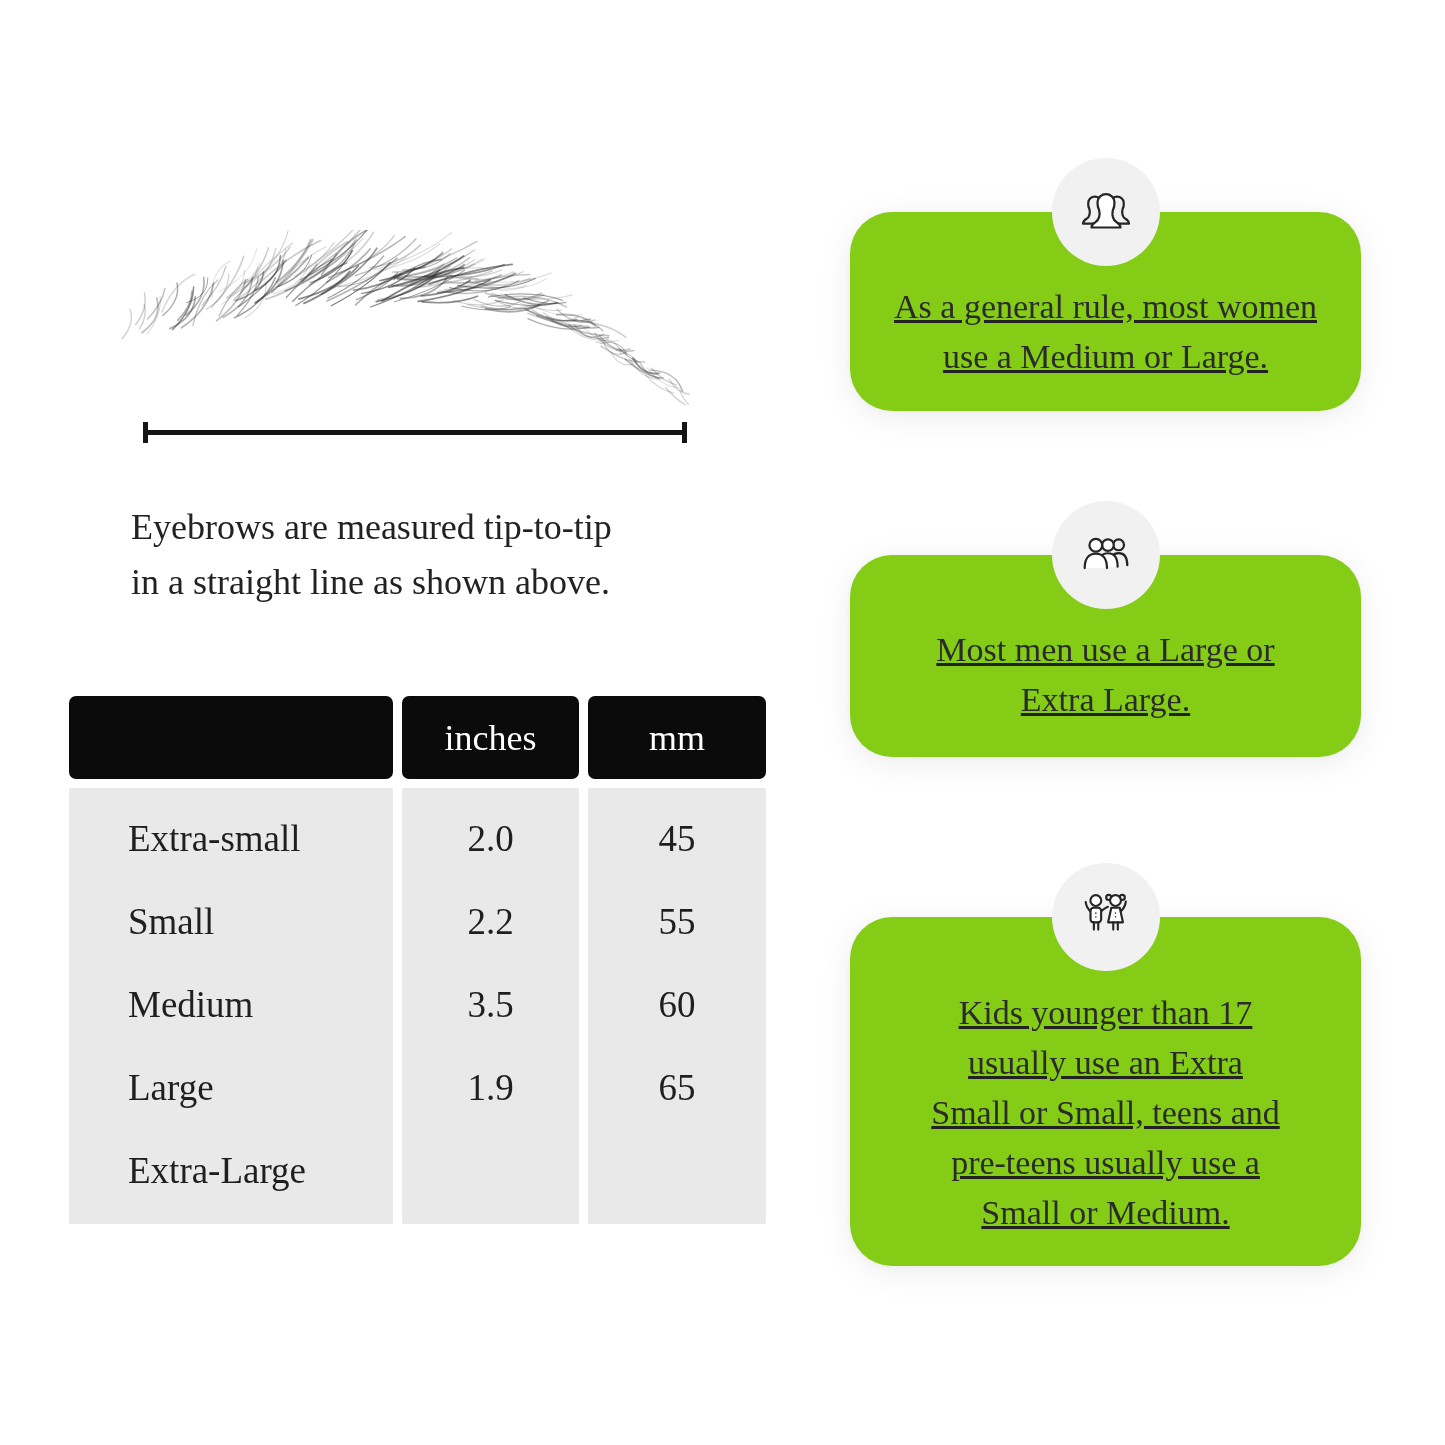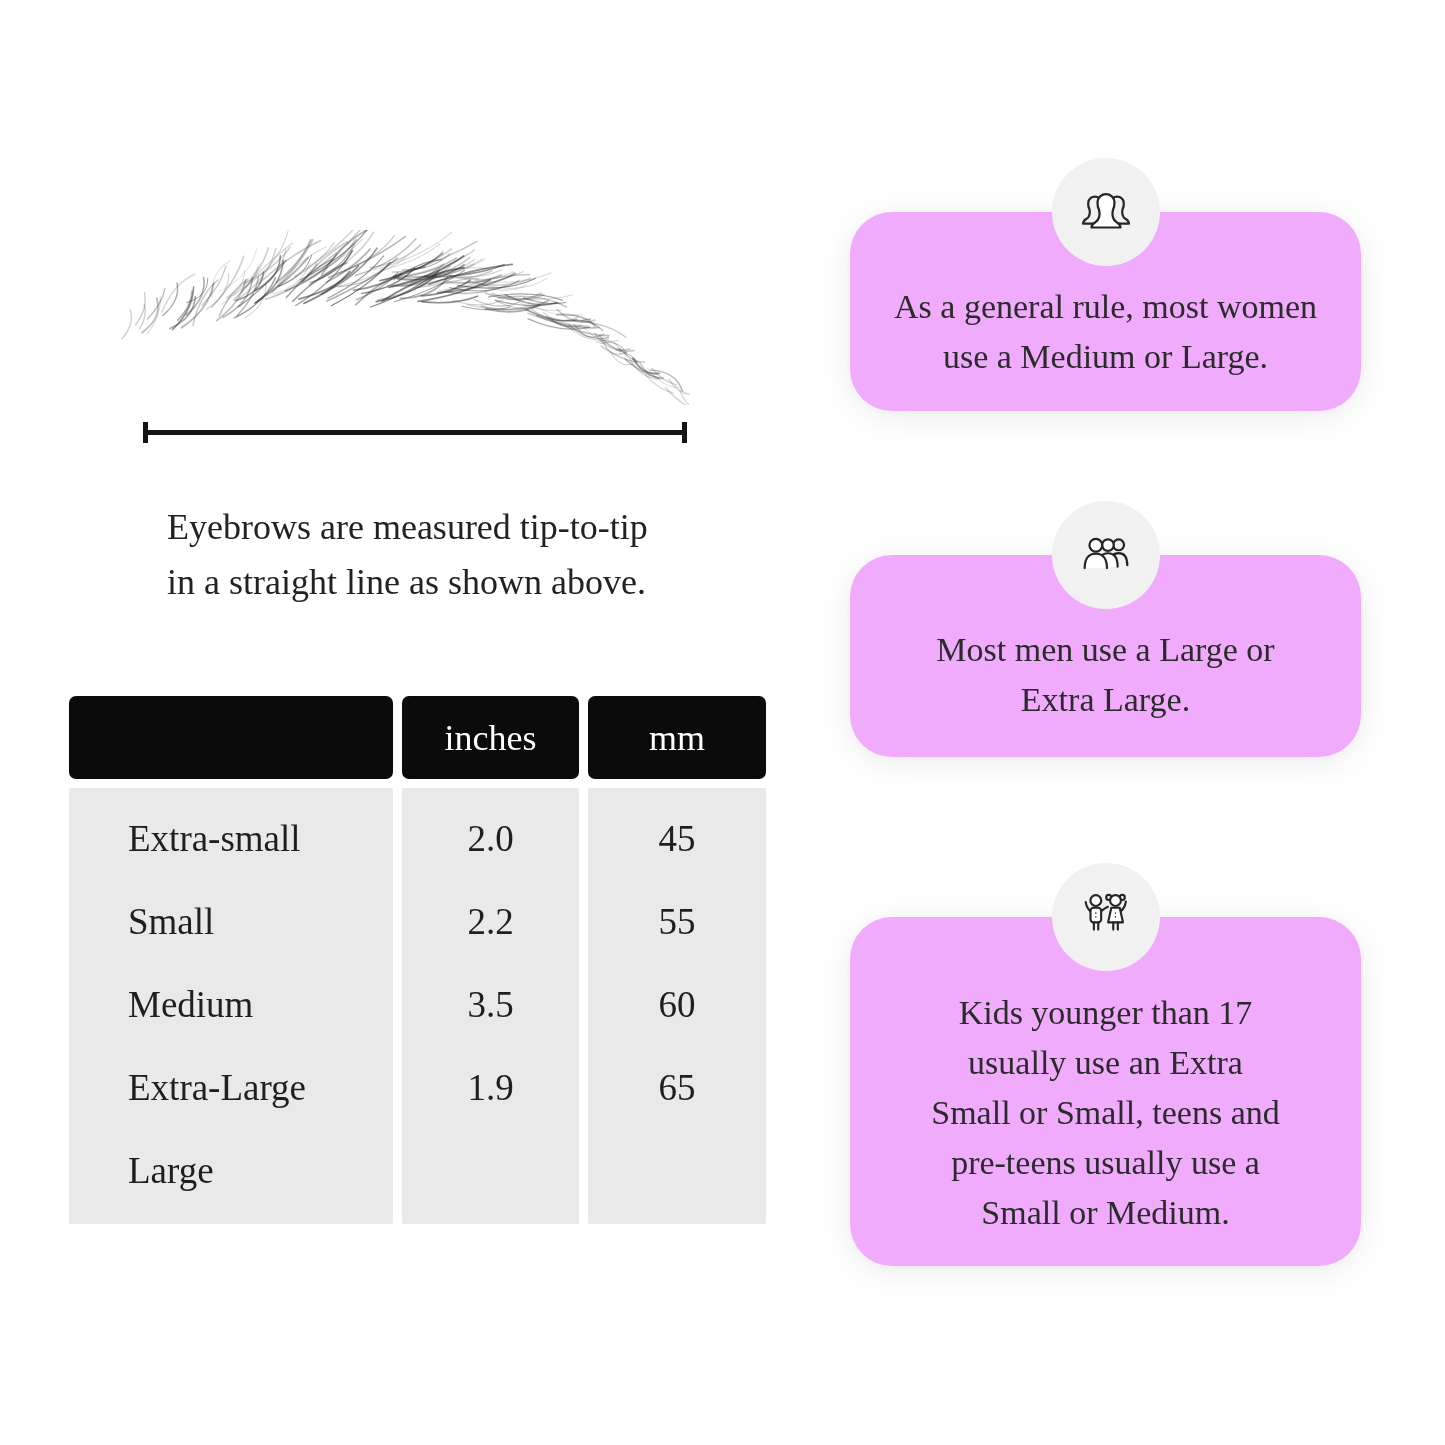--- a/index.html
+++ b/index.html
@@ -17,21 +17,21 @@
   .ruler{
     position:absolute;left:143px;top:422px;width:544px;height:21px;
     border-left:5px solid #151515;border-right:5px solid #151515;
     box-sizing:border-box;
   }
   .ruler::before{
     content:"";position:absolute;left:0;right:0;top:8px;height:5px;background:#151515;
   }
   .caption{
     position:absolute;left:131px;top:500px;width:640px;
-    font-size:36px;line-height:55px;white-space:pre-line;color:#222222;margin-left:36px;
+    font-size:36px;line-height:55px;white-space:pre-line;color:#222222;
   }
 
   
   .size-table{
     position:absolute;left:69px;top:696px;
     display:grid;
     grid-template-columns:324px 177px 178px;
     grid-template-rows:83px 436px;
     gap:9px;
   }
@@ -44,24 +44,24 @@
     background:#e9e9e9;border-radius:2px;
     padding-top:9px;box-sizing:border-box;
   }
   .cell{height:83px;line-height:83px;font-size:37px;color:#1f1f1f;}
   .col-labels .cell{padding-left:59px;}
   .col-num .cell{text-align:center;}
 
   
   .card{
     position:absolute;left:850px;width:511px;
-    background:#f0abfc;border-radius:42px;
+    background:#84cc16;border-radius:42px;
     box-shadow:0 6px 34px rgba(0,0,0,0.075),0 1px 6px rgba(0,0,0,0.035);
     box-sizing:border-box;
-    display:flex;align-items:center;justify-content:center;
+    display:flex;align-items:center;justify-content:center;text-decoration:underline;
   }
   .card-1{top:212px;height:199px;padding:62px 28px 22px;}
   .card-2{top:555px;height:202px;padding:60px 28px 22px;}
   .card-3{top:917px;height:349px;padding:66px 28px 24px;}
   .icon-circle{
     position:absolute;top:-54px;left:50%;margin-left:-54px;
     width:108px;height:108px;border-radius:50%;
     background:#f1f1f1;
     display:flex;align-items:center;justify-content:center;
   }
@@ -271,22 +271,22 @@
 
   <div class="size-table">
     <div class="th"></div>
     <div class="th">inches</div>
     <div class="th">mm</div>
 
     <div class="col col-labels">
       <div class="cell">Extra-small</div>
       <div class="cell">Small</div>
       <div class="cell">Medium</div>
+      <div class="cell">Large</div>
       <div class="cell">Extra-Large</div>
-      <div class="cell">Large</div>
     </div>
 
     <div class="col col-num">
       <div class="cell">2.0</div>
       <div class="cell">2.2</div>
       <div class="cell">3.5</div>
       <div class="cell">1.9</div>
     </div>
 
     <div class="col col-num">

